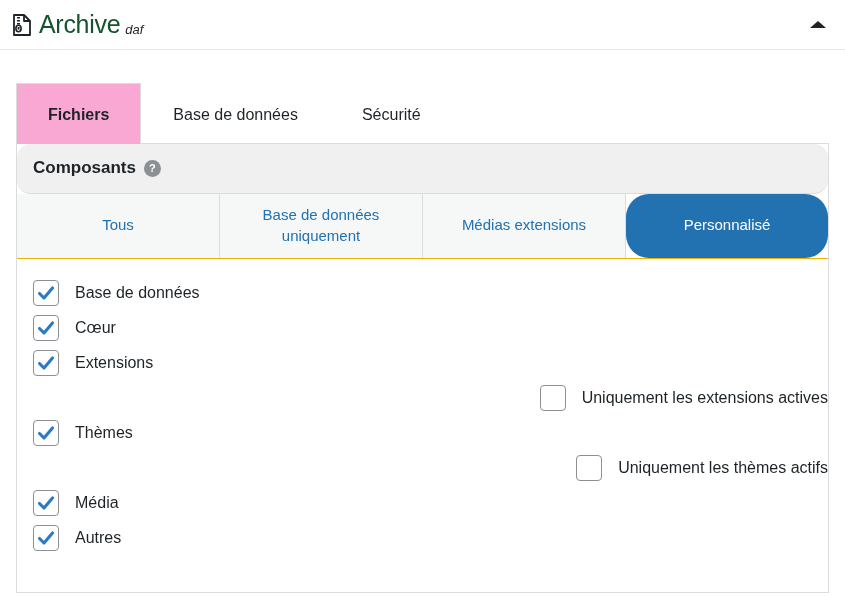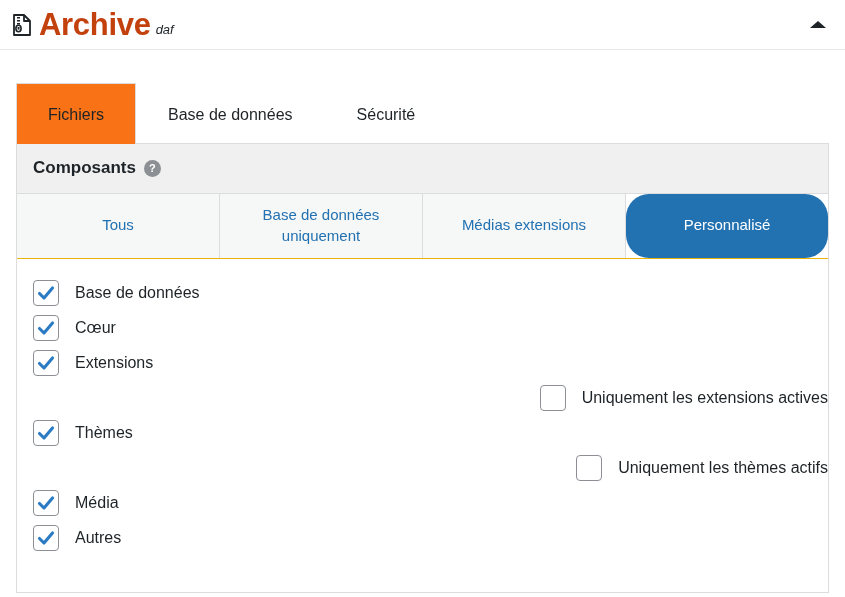--- a/index.html
+++ b/index.html
@@ -27,25 +27,25 @@
     padding-left: 12px;
   }
   .archive-icon {
     width: 20px;
     height: 22px;
     flex: 0 0 auto;
     margin-right: 7px;
     display: block;
   }
   .panel-title {
-    font-size: 31px;
-    font-weight: bold;
+    font-size: 25px;
+    font-weight: normal;
     letter-spacing: -0.3px;
     line-height: 1;
-    color: #c2410c;
+    color: #14532d;
   }
   .panel-suffix {
     font-size: 13px;
     font-style: italic;
     color: #1d2327;
     margin-left: 5px;
     align-self: flex-start;
     margin-top: 23px;
     line-height: 1;
   }
@@ -92,42 +92,43 @@
     line-height: 1.2;
     color: #1d2327;
     background: transparent;
     border: 1px solid transparent;
     border-bottom: none;
     box-sizing: border-box;
     cursor: pointer;
     white-space: nowrap;
   }
   .tab.is-active {
-    background: #f97316;
+    background: #f9a8d4;
     border-color: #dcdcde;
-    font-weight: normal;
+    font-weight: bold;
   }
 
   
   .content-box {
     border: 1px solid #dcdcde;
     border-top: 1px solid #dcdcde;
     background: #ffffff;
     box-sizing: border-box;
     min-height: 450px;
   }
 
   
   .section-header {
     background: #f0f0f1;
     border-bottom: 1px solid #dcdcde;
     padding: 14px 16px;
     display: flex;
     align-items: center;
     box-sizing: border-box;
+    border-radius: 14px;
   }
   .section-header-title {
     font-size: 17px;
     font-weight: bold;
     color: #1d2327;
     line-height: 1.2;
   }
   .help-icon {
     width: 17px;
     height: 17px;

